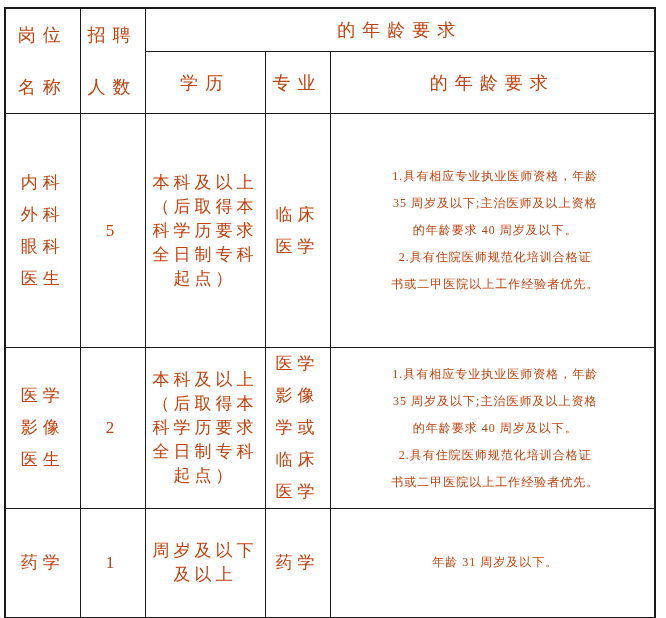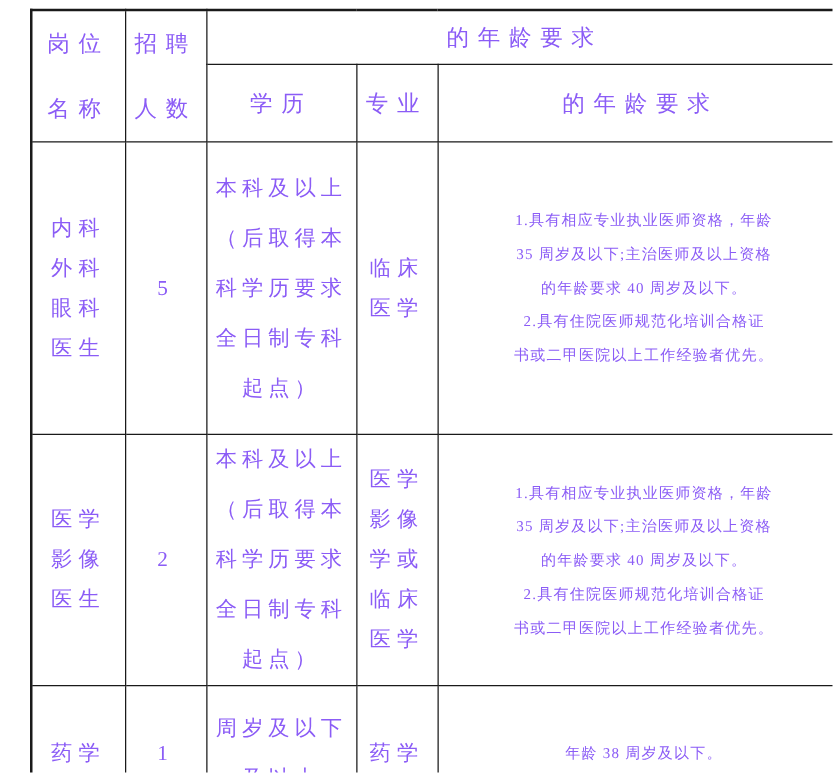--- a/index.html
+++ b/index.html
@@ -7,23 +7,23 @@
     padding: 0;
     background: #ffffff;
     width: 666px;
     height: 618px;
     overflow: hidden;
   }
   .page {
     width: 666px;
     height: 618px;
     box-sizing: border-box;
-    padding: 7px 24px;
+    padding: 7px 4px;
     font-family: "Liberation Serif", "DejaVu Serif", serif;
-    color: #8b5cf6;
+    color: #c2410c;
   }
   table.recruit {
     border-collapse: collapse;
     table-layout: fixed;
     width: 650px;
     height: 605px;
     border: 2px solid #1a1a1a;
   }
   .recruit th, .recruit td {
     border: 1px solid #1a1a1a;
@@ -57,21 +57,21 @@
     line-height: 52px;
   }
   
   .recruit td {
     font-size: 17px;
     line-height: 32px;
     letter-spacing: 5px;
   }
   td.edu {
     letter-spacing: 4px;
-    line-height: 40px;
+    line-height: 24px;
   }
   td.other {
     text-align: center;
     font-size: 12px;
     letter-spacing: 1px;
     line-height: 27px;
     padding-left: 12px;
     padding-right: 6px;
   }
 </style>
@@ -142,17 +142,17 @@
 2.具有住院医师规范化培训合格证
 书或二甲医院以上工作经验者优先。</td>
       </tr>
 
       <tr class="drow3">
         <td class="pos">药学</td>
         <td class="cnt">1</td>
         <td class="edu">周岁及以下
 及以上</td>
         <td class="maj">药学</td>
-        <td class="other">年龄 38 周岁及以下。</td>
+        <td class="other">年龄 31 周岁及以下。</td>
       </tr>
     </tbody>
   </table>
 </div>
 
 </body></html>

